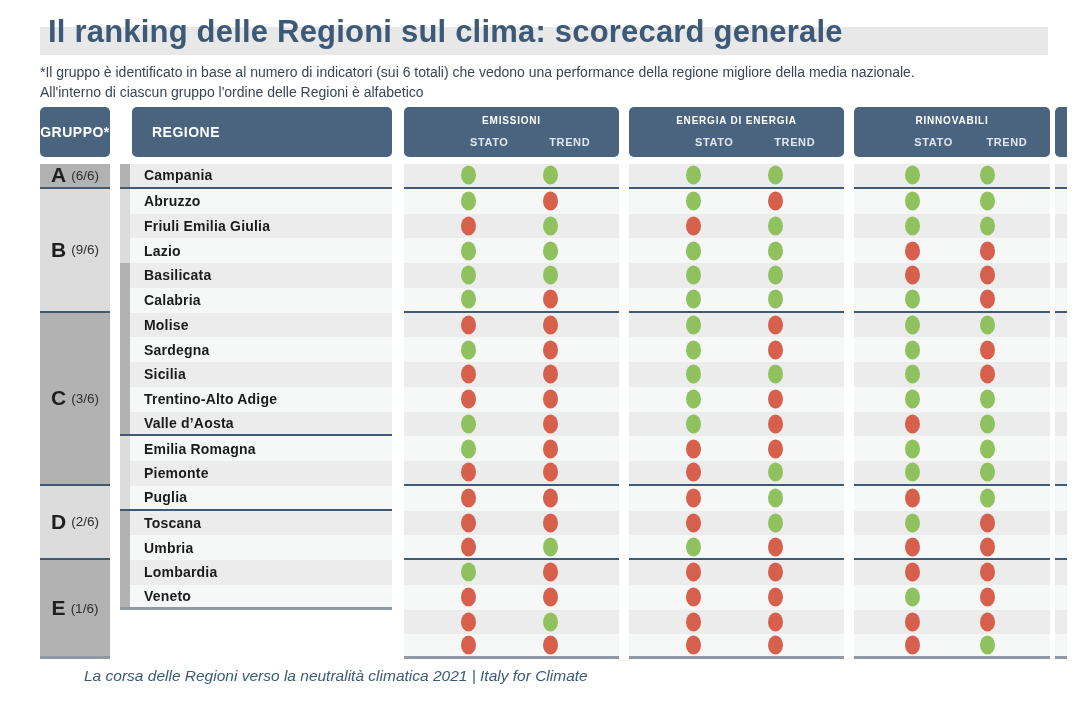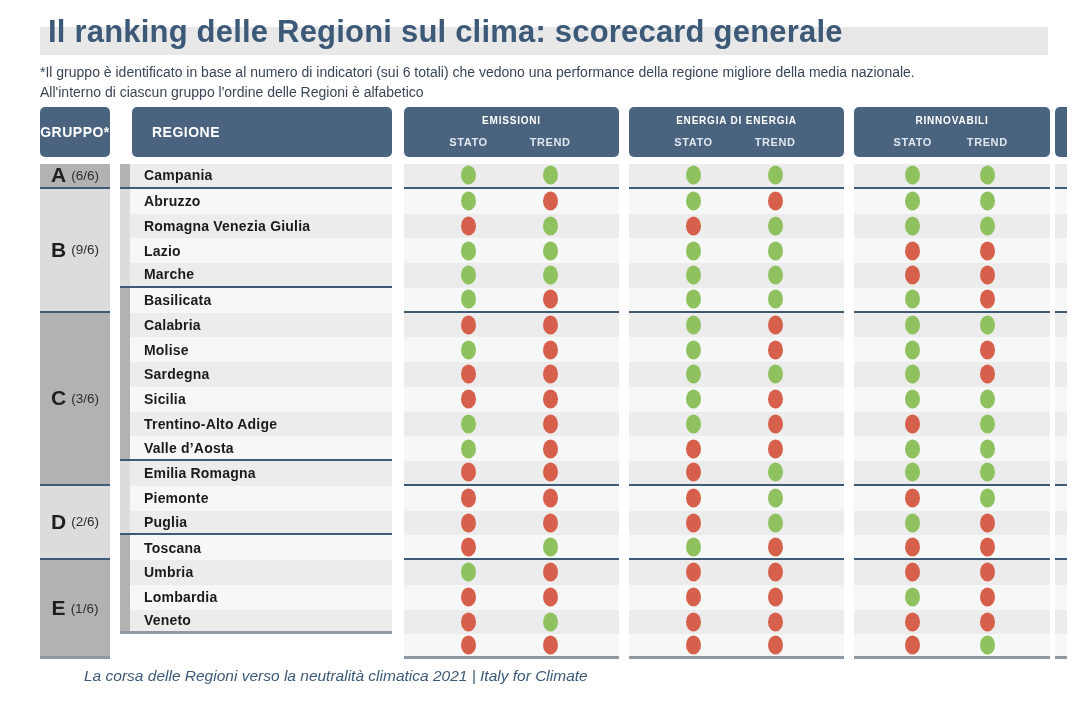--- a/index.html
+++ b/index.html
@@ -16,21 +16,21 @@
   .col-gruppo{width:70px;margin-right:10px;}
   .col-regione{width:272px;margin-right:12px;}
   .col-ind{width:215px;margin-right:10px;}
   .col-ind.last{width:196px;margin-right:5px;}
   .col-stub{width:12px;}
   .hdr{height:50px;background:#4a6480;border-radius:5px;margin-bottom:7px;color:#fff;box-sizing:border-box;}
   .hdr-center{display:flex;align-items:center;justify-content:center;font-weight:bold;font-size:14px;letter-spacing:.5px;}
   .hdr-left{display:flex;align-items:center;padding-left:20px;font-weight:bold;font-size:14px;letter-spacing:.5px;margin-left:12px;}
   .hdr-group{position:relative;text-align:center;}
   .g-title{padding-top:8px;font-weight:bold;font-size:10px;letter-spacing:.8px;white-space:nowrap;}
-  .g-sub span{position:absolute;top:29px;width:80px;text-align:center;font-size:11px;font-weight:bold;letter-spacing:.6px;color:#dfe7ee;}
+  .g-sub span{position:absolute;top:29px;width:80px;text-align:right;font-size:11px;font-weight:bold;letter-spacing:.6px;color:#dfe7ee;}
   .g-sub .s1{left:calc(30% - 40px);}
   .g-sub .s2{left:calc(68% - 40px);}
   .hdr-stub{border-radius:5px 0 0 5px;}
   .row{height:24.75px;box-sizing:border-box;position:relative;}
   .rows > .row:nth-child(odd){background:#ececec;}
   .rows > .row:nth-child(even){background:#f6f7f7;}
   .sep-navy{border-bottom:2px solid #3e5a74;}
   .sep-gray{border-bottom:3px solid #8e99a3;}
   .grp-cell{box-sizing:border-box;display:flex;align-items:center;justify-content:center;gap:5px;}
   .grp-letter{font-size:21px;font-weight:bold;color:#1f1f1f;}
@@ -91,29 +91,25 @@
           <div class="row row-region sep-navy">
             <div class="strip" style="background: rgb(178, 178, 178);"></div>
             <span>Campania</span>
           </div>
           <div class="row row-region">
             <div class="strip" style="background: rgb(220, 220, 220);"></div>
             <span>Abruzzo</span>
           </div>
           <div class="row row-region">
             <div class="strip" style="background: rgb(220, 220, 220);"></div>
-            <span>Romagna Venezia Giulia</span>
+            <span>Friuli Emilia Giulia</span>
           </div>
           <div class="row row-region">
             <div class="strip" style="background: rgb(220, 220, 220);"></div>
             <span>Lazio</span>
-          </div>
-          <div class="row row-region sep-navy">
-            <div class="strip" style="background: rgb(220, 220, 220);"></div>
-            <span>Marche</span>
           </div>
           <div class="row row-region">
             <div class="strip" style="background: rgb(178, 178, 178);"></div>
             <span>Basilicata</span>
           </div>
           <div class="row row-region">
             <div class="strip" style="background: rgb(178, 178, 178);"></div>
             <span>Calabria</span>
           </div>
           <div class="row row-region">

